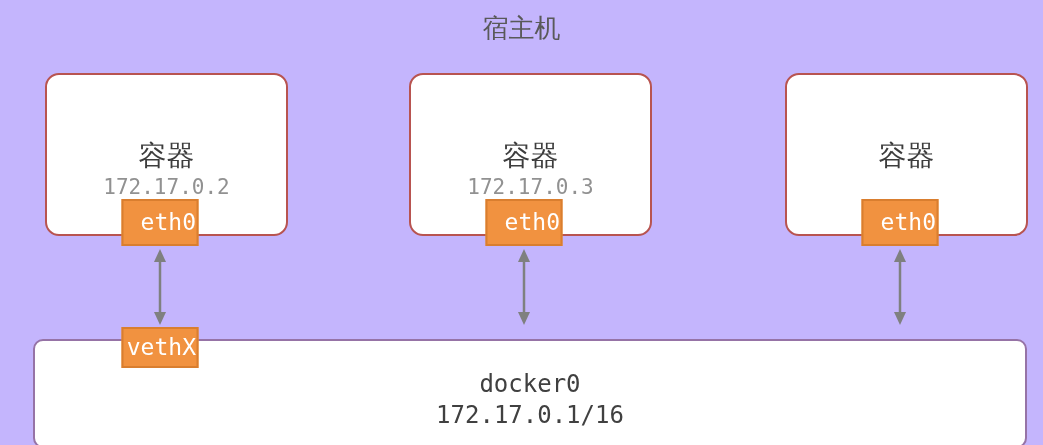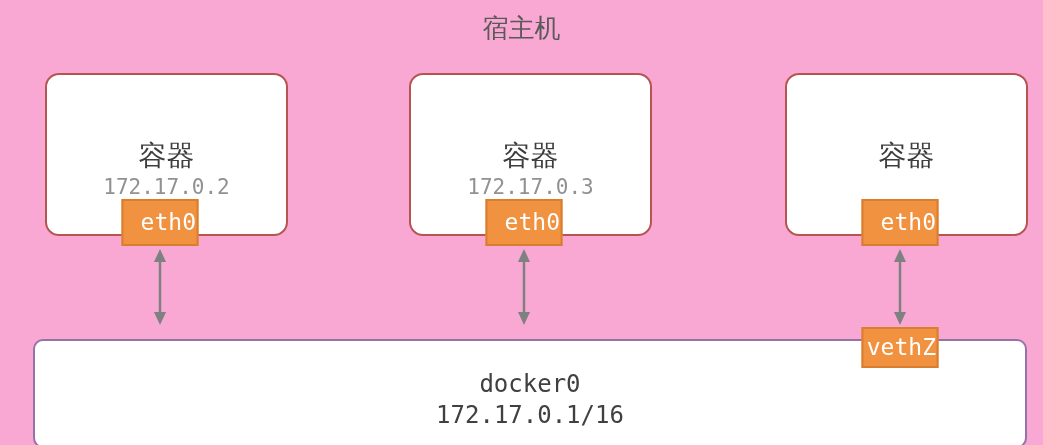--- a/index.html
+++ b/index.html
@@ -4,21 +4,21 @@
 <style>
   html, body { margin: 0; padding: 0; }
   body {
     font-family: "DejaVu Sans", "Liberation Sans", sans-serif;
     background: #f2f2f3;
   }
   .canvas {
     position: relative;
     width: 1043px;
     height: 445px;
-    background: #f9a8d4;
+    background: #c4b5fd;
     overflow: hidden;
   }
   .title {
     position: absolute;
     top: 11px;
     left: 0;
     right: 0;
     text-align: center;
     font-size: 26px;
     color: #595959;
@@ -125,20 +125,21 @@
     <div class="cbox">
       <div class="clabel">容器</div>
       <div class="cip">172.17.0.2</div>
     </div>
     <div class="badge eth">eth0</div>
     <svg class="arrow" width="30" height="78" viewBox="0 0 30 78">
       <line x1="15" y1="11" x2="15" y2="67"></line>
       <polygon points="15,1 9,14 21,14"></polygon>
       <polygon points="15,77 9,64 21,64"></polygon>
     </svg>
+    <div class="badge veth">vethX</div>
   </div>
 
   <div class="col c1">
     <div class="cbox">
       <div class="clabel">容器</div>
       <div class="cip">172.17.0.3</div>
     </div>
     <div class="badge eth">eth0</div>
     <svg class="arrow" width="30" height="78" viewBox="0 0 30 78">
       <line x1="15" y1="11" x2="15" y2="67"></line>
@@ -150,16 +151,15 @@
   <div class="col c2">
     <div class="cbox">
       <div class="clabel">容器</div>
     </div>
     <div class="badge eth">eth0</div>
     <svg class="arrow" width="30" height="78" viewBox="0 0 30 78">
       <line x1="15" y1="11" x2="15" y2="67"></line>
       <polygon points="15,1 9,14 21,14"></polygon>
       <polygon points="15,77 9,64 21,64"></polygon>
     </svg>
-    <div class="badge veth">vethZ</div>
   </div>
 
 </div>
 
 </body></html>

